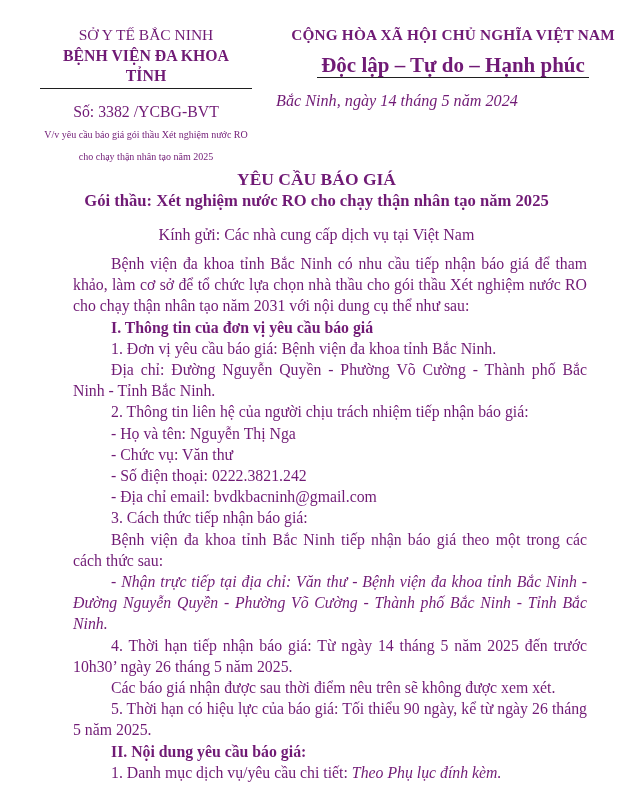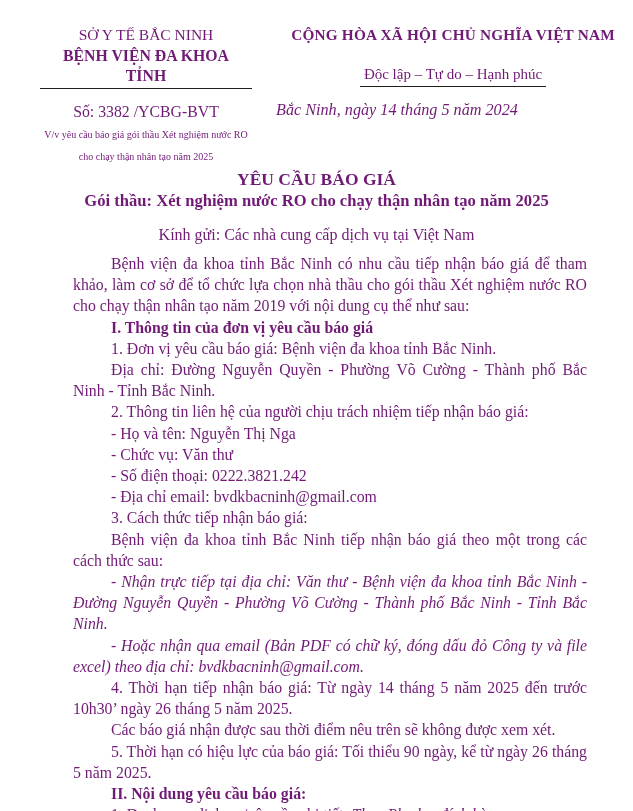--- a/index.html
+++ b/index.html
@@ -45,21 +45,21 @@
 
   .header-right {
     position: absolute;
     left: 276px;
     top: 25px;
     width: 354px;
     text-align: center;
     line-height: 20px;
   }
   .hr-national { font-size: 15.3px; font-weight: bold; letter-spacing: 0.2px; }
-  .hr-motto    { font-size: 15px; font-weight: normal; margin-top: 19px; }
+  .hr-motto    { font-size: 21px; font-weight: bold; margin-top: 10px; }
   .hr-motto .u {
     display: inline-block;
     border-bottom: 1.6px solid #1f1f1f;
     padding: 0 4px 2px 4px;
   }
   .hr-date {
     margin-top: 13px;
     font-size: 16.2px;
     font-style: italic;
     text-align: left;
@@ -117,33 +117,32 @@
     <div class="hr-date">Bắc Ninh, ngày 14 tháng 5 năm 2024</div>
   </div>
 
   <div class="title-block">
     <div class="doc-title">YÊU CẦU BÁO GIÁ</div>
     <div class="doc-subtitle">Gói thầu: Xét nghiệm nước RO cho chạy thận nhân tạo năm 2025</div>
     <div class="salutation">Kính gửi: Các nhà cung cấp dịch vụ tại Việt Nam</div>
   </div>
 
   <div class="body-text">
-    <p>Bệnh viện đa khoa tỉnh Bắc Ninh có nhu cầu tiếp nhận báo giá để tham khảo, làm cơ sở để tổ chức lựa chọn nhà thầu cho gói thầu Xét nghiệm nước RO cho chạy thận nhân tạo năm 2019 với nội dung cụ thể như sau:</p>
+    <p>Bệnh viện đa khoa tỉnh Bắc Ninh có nhu cầu tiếp nhận báo giá để tham khảo, làm cơ sở để tổ chức lựa chọn nhà thầu cho gói thầu Xét nghiệm nước RO cho chạy thận nhân tạo năm 2031 với nội dung cụ thể như sau:</p>
     <p class="b">I. Thông tin của đơn vị yêu cầu báo giá</p>
     <p>1. Đơn vị yêu cầu báo giá: Bệnh viện đa khoa tỉnh Bắc Ninh.</p>
     <p>Địa chỉ: Đường Nguyễn Quyền - Phường Võ Cường - Thành phố Bắc Ninh - Tỉnh Bắc Ninh.</p>
     <p>2. Thông tin liên hệ của người chịu trách nhiệm tiếp nhận báo giá:</p>
     <p>- Họ và tên: Nguyễn Thị Nga</p>
     <p>- Chức vụ: Văn thư</p>
     <p>- Số điện thoại: 0222.3821.242</p>
     <p>- Địa chỉ email: bvdkbacninh@gmail.com</p>
     <p>3. Cách thức tiếp nhận báo giá:</p>
     <p>Bệnh viện đa khoa tỉnh Bắc Ninh tiếp nhận báo giá theo một trong các cách thức sau:</p>
     <p class="i">- Nhận trực tiếp tại địa chỉ: Văn thư - Bệnh viện đa khoa tỉnh Bắc Ninh - Đường Nguyễn Quyền - Phường Võ Cường - Thành phố Bắc Ninh - Tỉnh Bắc Ninh.</p>
-    <p class="i">- Hoặc nhận qua email (Bản PDF có chữ ký, đóng dấu đỏ Công ty và file excel) theo địa chỉ: bvdkbacninh@gmail.com.</p>
     <p>4. Thời hạn tiếp nhận báo giá: Từ ngày 14 tháng 5 năm 2025 đến trước 10h30’ ngày 26 tháng 5 năm 2025.</p>
     <p>Các báo giá nhận được sau thời điểm nêu trên sẽ không được xem xét.</p>
     <p>5. Thời hạn có hiệu lực của báo giá: Tối thiểu 90 ngày, kể từ ngày 26 tháng 5 năm 2025.</p>
     <p class="b">II. Nội dung yêu cầu báo giá:</p>
     <p><span>1. Danh mục dịch vụ/yêu cầu chi tiết: </span><span class="i">Theo Phụ lục đính kèm.</span></p>
   </div>
 
 </div>
 
 </body></html>

